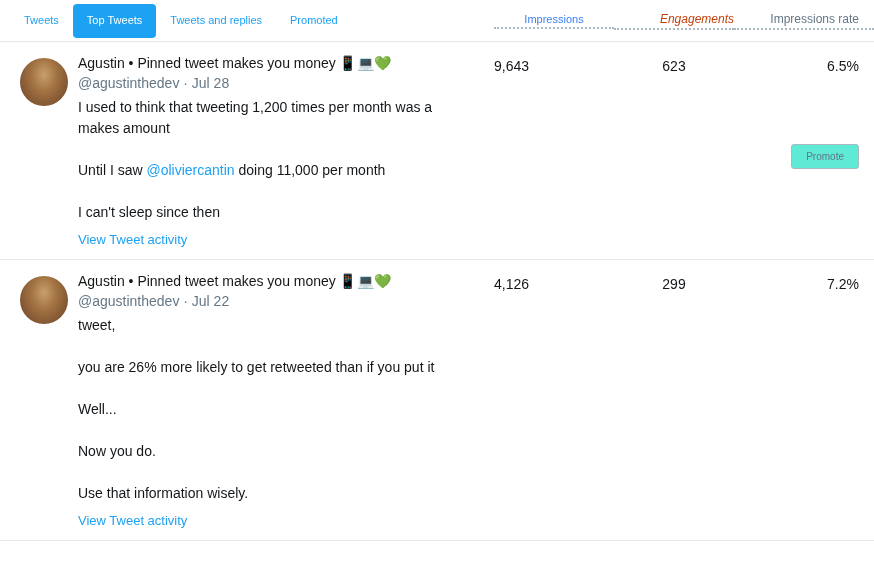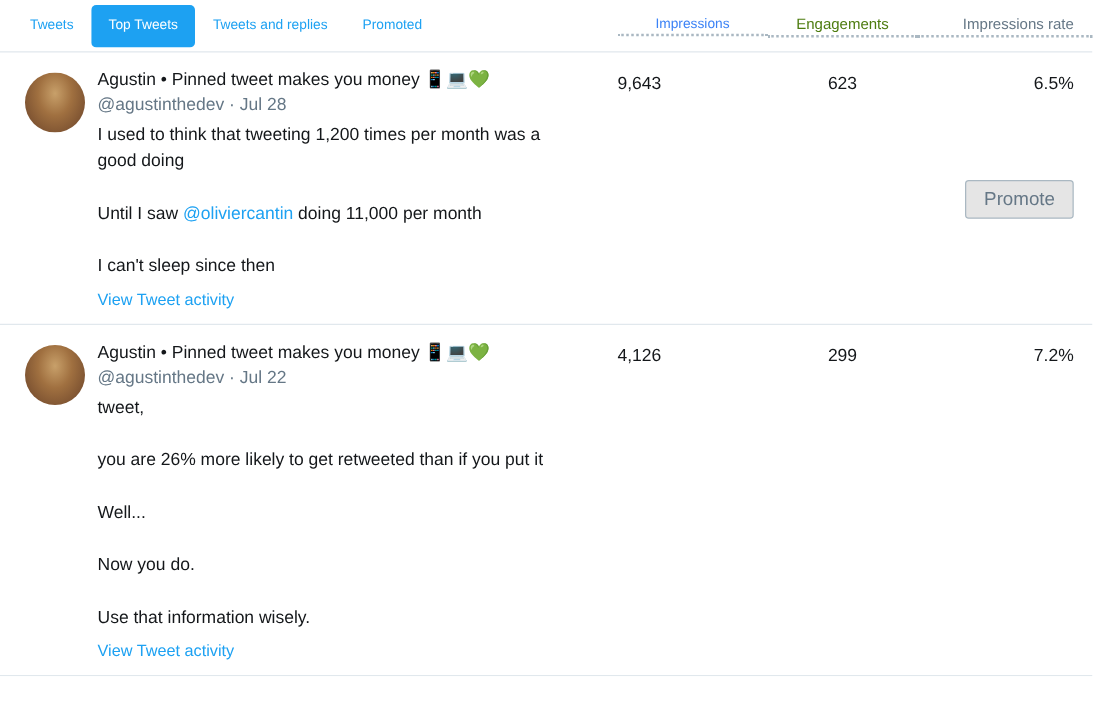--- a/index.html
+++ b/index.html
@@ -99,25 +99,25 @@
     .view-activity {
       color: #1da1f2;
       font-size: 13px;
       cursor: pointer;
       text-decoration: none;
     }
     .promote-btn {
       display: inline-block;
       border: 1px solid #aab8c2;
       color: #657786;
-      background: #e5e5e5;
+      background: #5eead4;
       padding: 6px 14px;
       border-radius: 3px;
       cursor: pointer;
-      font-size: 15px;
+      font-size: 10px;
       margin-top: 10px;
     }
     .promote-area {
       display: flex;
       justify-content: flex-end;
       padding-right: 15px;
       padding-top: 60px;
     }
     .tweet-left {
       display: flex;
@@ -130,41 +130,41 @@
 <div class="tab-bar">
   <a class="tab">Tweets</a>
   <a class="tab active">Top Tweets</a>
   <a class="tab">Tweets and replies</a>
   <a class="tab">Promoted</a>
 
   <div style="flex:1"></div>
 
   <div class="column-headers" style="border-bottom:none; padding:0; flex-direction:row; display:flex; align-items:center;">
     <div class="col-impressions" style="width:120px;text-align:center;color:#3b82f6;font-size:11px;border-bottom:2px dotted #aab8c2;padding-bottom:2px;">Impressions</div>
-    <div class="col-engagements" style="width:120px;text-align:center;color:#4d7c0f;font-size:12px;border-bottom:2px dotted #aab8c2;padding-bottom:2px;">Engagements</div>
+    <div class="col-engagements" style="width:120px;text-align:right;color:#c2410c;font-size:12px;border-bottom:2px dotted #aab8c2;padding-bottom:2px;font-style:italic;">Engagements</div>
     <div class="col-rate" style="width:140px;text-align:right;padding-right:15px;color:#657786;font-size:12px;border-bottom:2px dotted #aab8c2;padding-bottom:2px;">Impressions rate</div>
   </div>
 </div>
 
 <div id="tweets-container">
     <div class="tweet-row">
     <div class="tweet-left" style="padding-left:10px;padding-top:4px;">
       <div class="avatar">
         <div class="avatar-face"></div>
       </div>
     </div>
     <div class="tweet-main" style="padding-left:10px;">
       <div class="tweet-header">
         <span class="tweet-author">Agustin</span>
         <span style="color:#14171a;"> • Pinned tweet makes you money 📱💻💚</span>
         <span class="tweet-handle">@agustinthedev</span>
         <span class="tweet-date"> · Jul 28</span>
       </div>
       <div class="tweet-content">
-        <div>I used to think that tweeting 1,200 times per month was a</div><div>good doing</div><br><div>Until I saw <span class="tweet-mention">@oliviercantin</span> doing 11,000 per month</div><br><div>I can't sleep since then</div>
+        <div>I used to think that tweeting 1,200 times per month was a</div><div>makes amount</div><br><div>Until I saw <span class="tweet-mention">@oliviercantin</span> doing 11,000 per month</div><br><div>I can't sleep since then</div>
       </div>
       <a class="view-activity">View Tweet activity</a>
     </div>
     <div style="display:flex;flex-direction:column;align-items:flex-end;flex-shrink:0;">
       <div style="display:flex;align-items:center;padding-top:4px;">
         <div class="metric-impressions">9,643</div>
         <div class="metric-engagements">623</div>
         <div class="metric-rate" style="width:140px;text-align:right;padding-right:15px;">6.5%</div>
       </div>
       <div class="promote-area" style="padding-right:15px;padding-top:60px;width:100%;">

